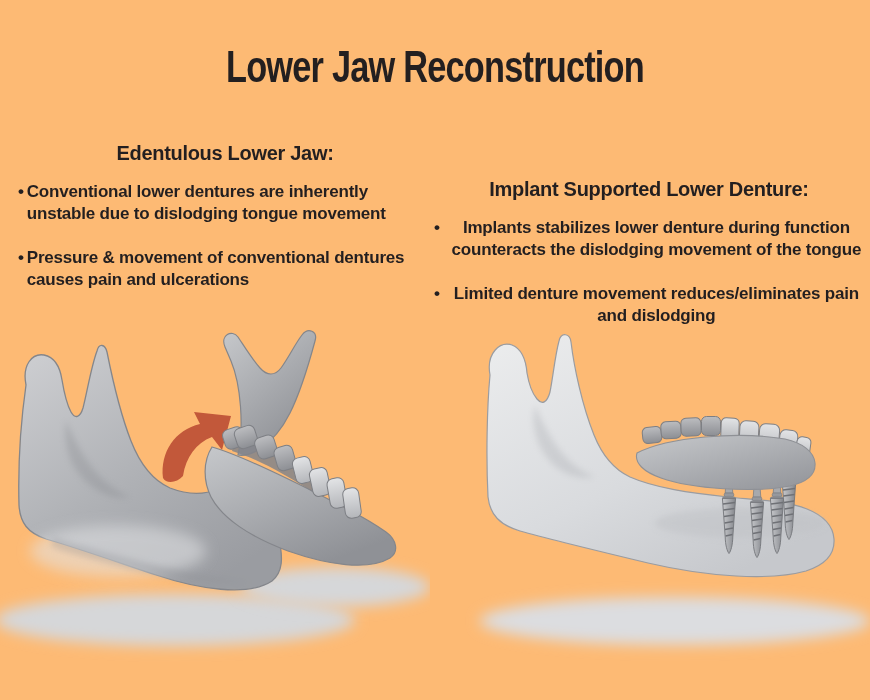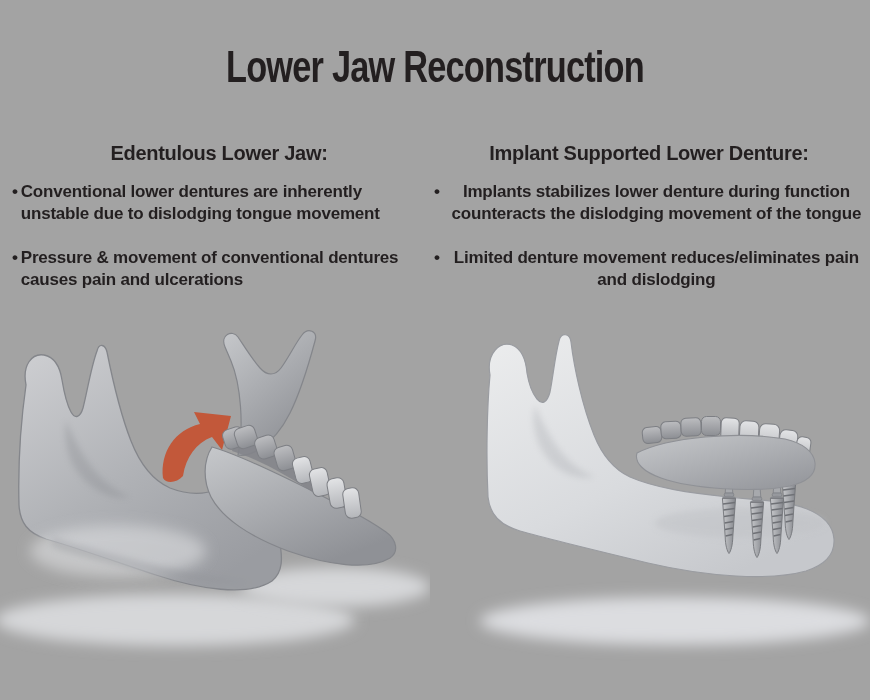--- a/index.html
+++ b/index.html
@@ -1,36 +1,36 @@
 <!DOCTYPE html>
 <html><head>
 <meta charset="utf-8">
 <style>
   html,body{margin:0;padding:0;background:#ffffff;}
   .canvas{
     position:relative;width:870px;height:700px;overflow:hidden;
-    background:#a3a3a3;color:#231f20;
+    background:#fdba74;color:#231f20;
     font-family:"Liberation Sans","DejaVu Sans",sans-serif;
   }
   .title{
     position:absolute;top:42px;left:0;width:870px;margin:0;
     text-align:center;font-size:44px;font-weight:800;letter-spacing:-1px;
     transform:scaleX(.78);transform-origin:50% 50%;
     color:#231f20;
   }
   .cols{position:absolute;top:142px;left:0;width:870px;display:flex;}
   .col{box-sizing:border-box;}
-  .col.left{width:430px;padding-left:12px;}
+  .col.left{width:430px;padding-left:18px;}
   .col.right{width:440px;padding-left:4px;}
   .col h2{
     margin:0 0 16px 0;text-align:center;
     font-size:20px;font-weight:800;letter-spacing:-0.3px;
   }
   .col.left h2{width:414px;}
-  .col.right h2{width:430px;}
+  .col.right h2{width:430px;margin-top:36px;}
   .bullet{
     display:flex;align-items:flex-start;
     font-size:17px;font-weight:700;line-height:1.3;letter-spacing:-0.2px;
     margin-bottom:22px;
   }
   .bullet .dot{flex:0 0 auto;margin-right:3px;}
   .col.left .bullet .txt{max-width:398px;}
   .col.right .bullet .txt{max-width:428px;text-align:center;}
   .art{position:absolute;width:430px;height:340px;}
   .art.left-art{left:0;top:325px;}

